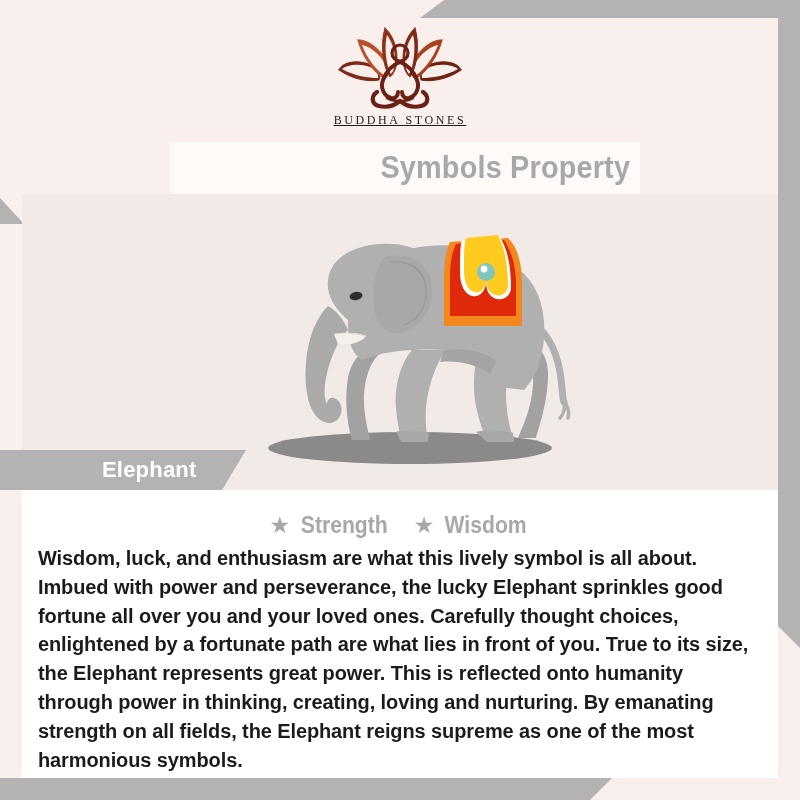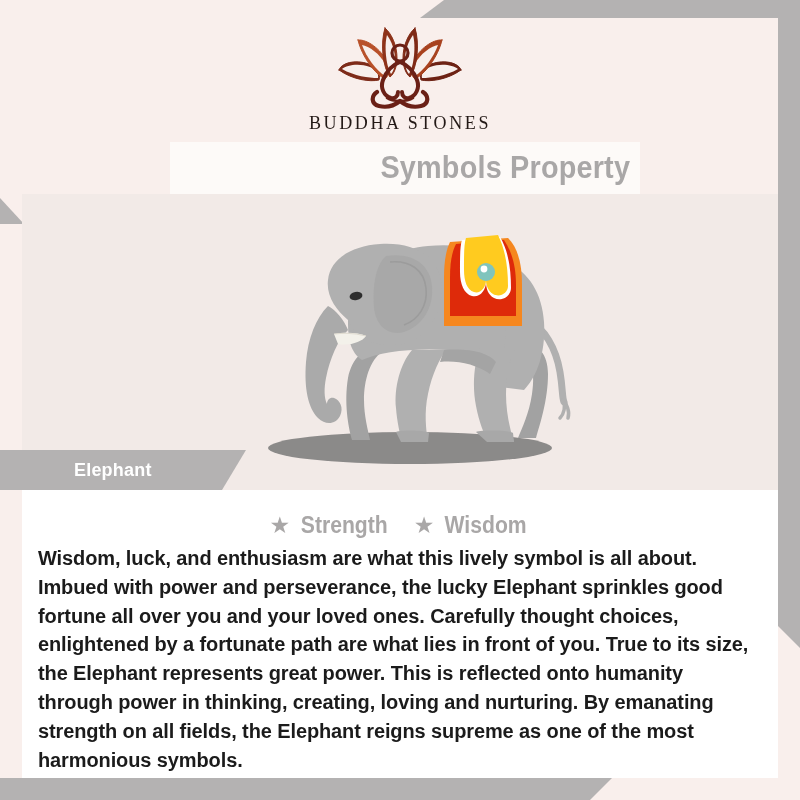--- a/index.html
+++ b/index.html
@@ -65,24 +65,25 @@
     align-items: center;
   }
   .logo-mark {
     width: 150px;
     height: 88px;
     display: block;
   }
   .logo-text {
     margin-top: 3px;
     font-family: "Liberation Serif", serif;
-    font-size: 18px;
+    font-size: 12px;
     letter-spacing: 2.6px;
     color: #231916;
     font-weight: 400;
+    text-decoration: underline;
   }
 
   
   .title-banner {
     position: absolute;
     top: 142px; left: 170px;
     width: 470px; height: 52px;
     background: #fdfaf8;
     display: flex;
     align-items: center;
@@ -116,22 +117,22 @@
   .name-tag {
     position: absolute;
     left: 0; top: 450px;
     width: 246px; height: 40px;
     background: #b4b2b2;
     clip-path: polygon(0 0, 100% 0, calc(100% - 24px) 100%, 0 100%);
     display: flex;
     align-items: center;
   }
   .name-tag-text {
-    margin-left: 74px;
-    font-size: 18px;
+    margin-left: 102px;
+    font-size: 22px;
     font-weight: bold;
     color: #ffffff;
     letter-spacing: 0.2px;
   }
 
   
   .text-panel {
     position: absolute;
     top: 490px; left: 22px;
     width: 756px; height: 288px;

